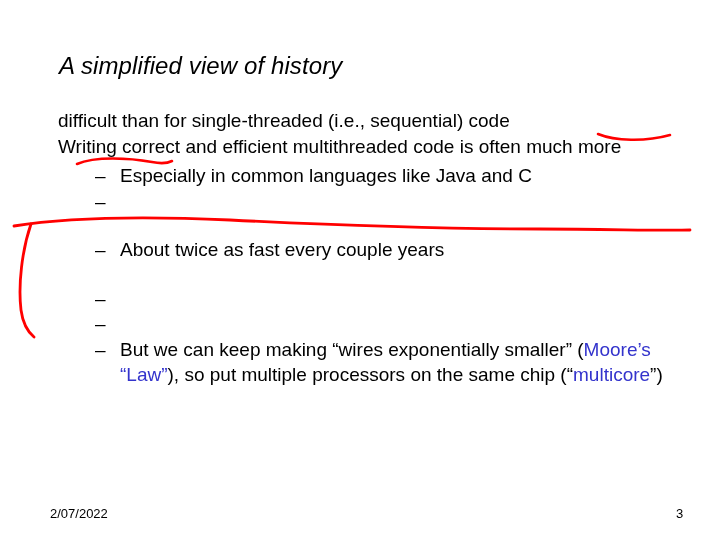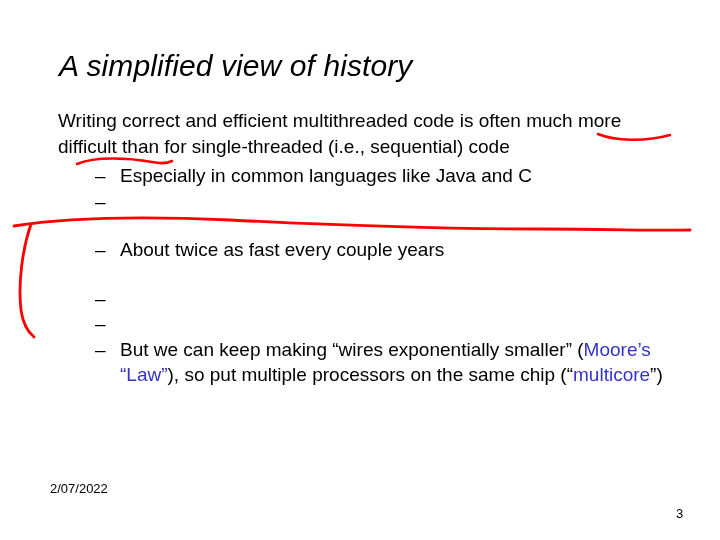--- a/index.html
+++ b/index.html
@@ -15,21 +15,21 @@
     overflow: hidden;
     font-family: "Liberation Sans", sans-serif;
     color: #000000;
   }
 
   
   #slide-title {
     position: absolute;
     left: 59px;
     top: 48px;
-    font-size: 30px;
+    font-size: 24px;
     font-style: italic;
     font-weight: normal;
     letter-spacing: 0.1px;
     line-height: 36px;
     white-space: nowrap;
     color: #000000;
   }
 
   
   #body {
@@ -88,21 +88,21 @@
 
   a.link, .link {
     color: #3333cc;
     text-decoration: none;
   }
 
   
   #footer-date {
     position: absolute;
     left: 50px;
-    top: 481px;
+    top: 506px;
     font-size: 13px;
     line-height: 16px;
     color: #000000;
   }
   #footer-pagenum {
     position: absolute;
     left: 676px;
     top: 506px;
     font-size: 13px;
     line-height: 16px;
@@ -123,22 +123,22 @@
 <body>
 
 <div id="slide">
 
   <div id="slide-title">A simplified view of history</div>
 
   <div id="body">
 
     <div class="block">
       <div class="lvl1">
+        <span class="wrap">difficult than for single-threaded (i.e., sequential) code</span>
         <span class="wrap">Writing correct and efficient multithreaded code is often much more</span>
-        <span class="wrap">difficult than for single-threaded (i.e., sequential) code</span>
       </div>
       <div class="gap-small"></div>
       <div class="lvl2">
         <span class="dash">–</span>
         <span class="txt">Especially in common languages like Java and C</span>
       </div>
       <div class="lvl2">
         <span class="dash">–</span>
       </div>
     </div>

